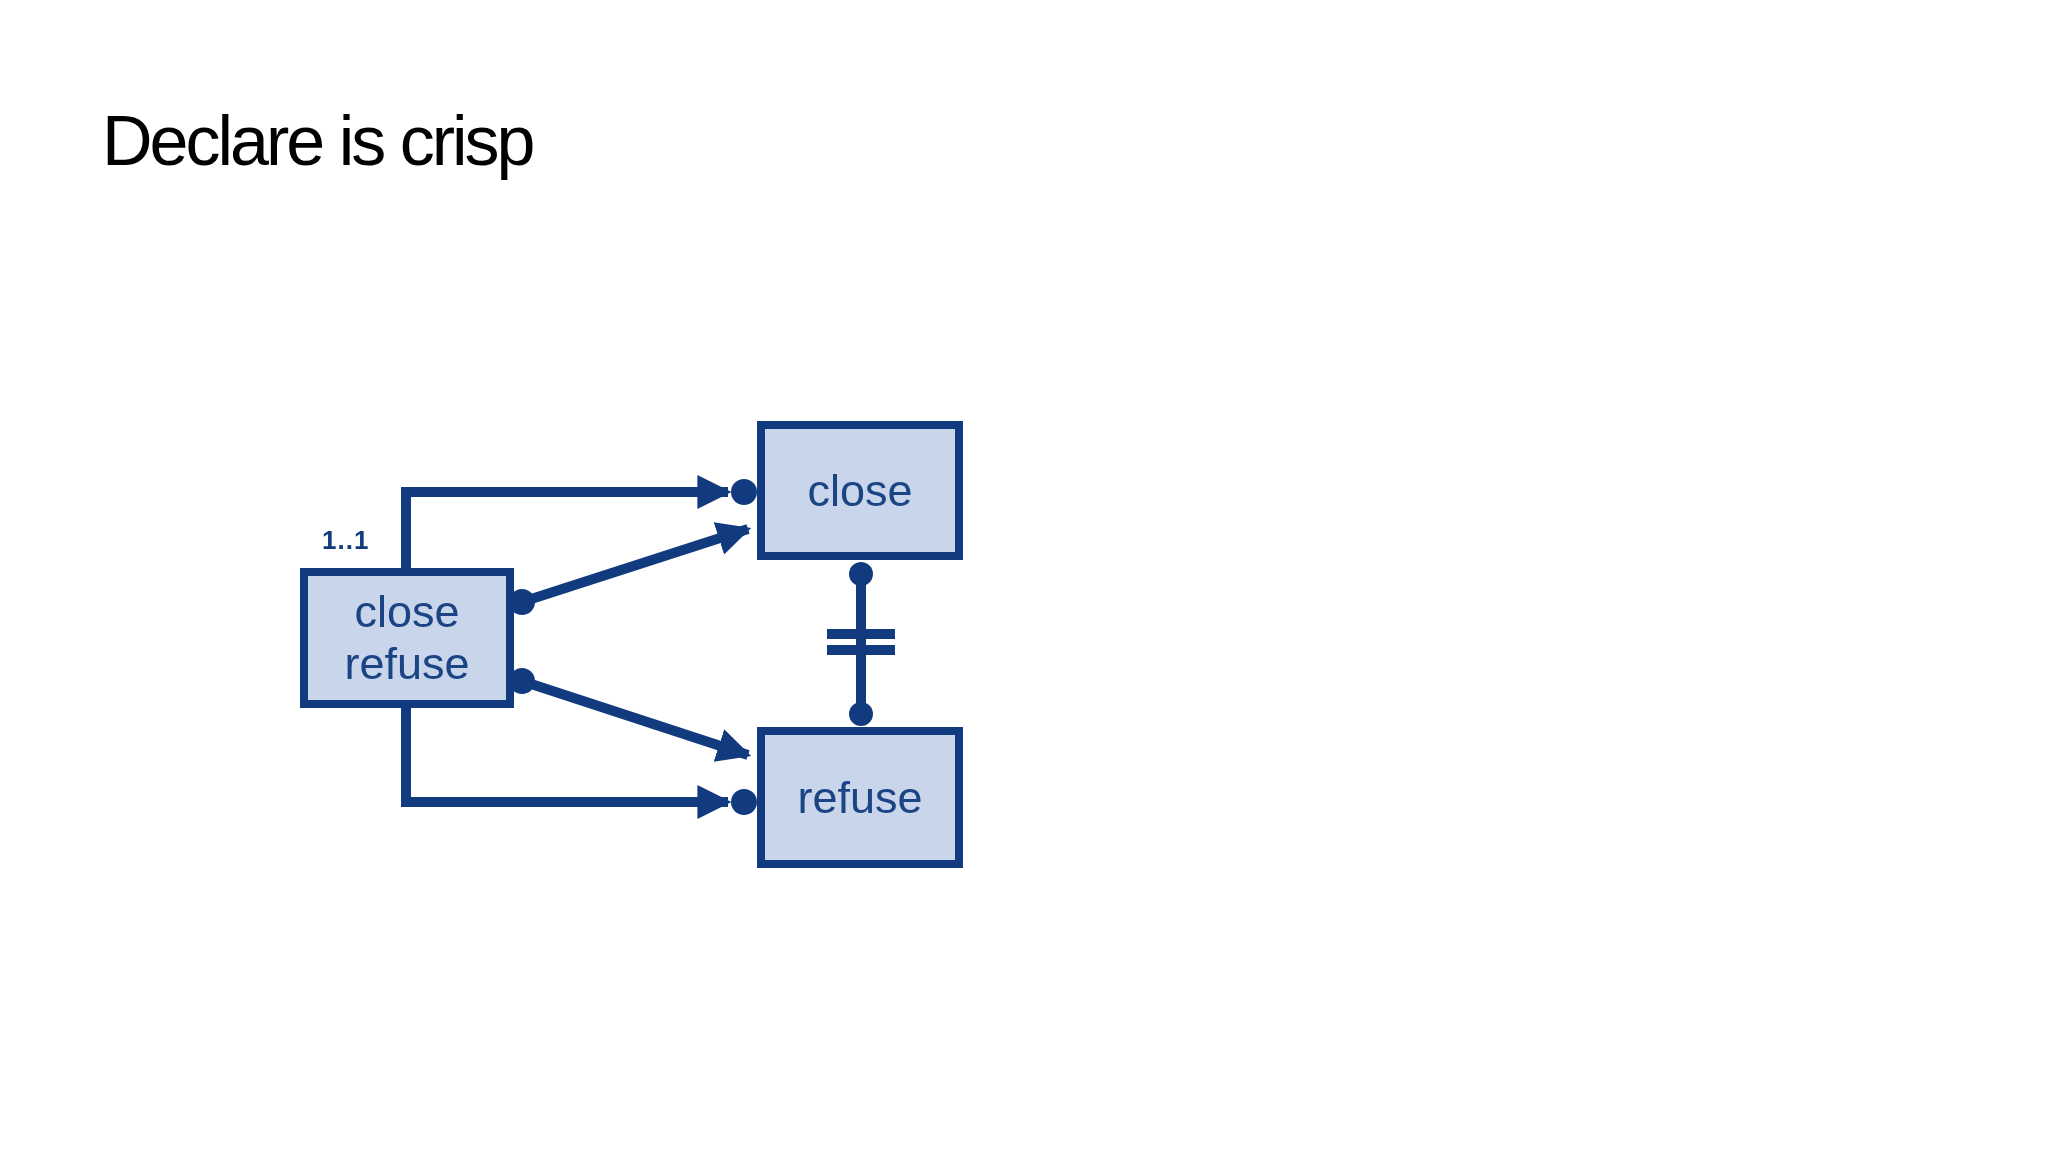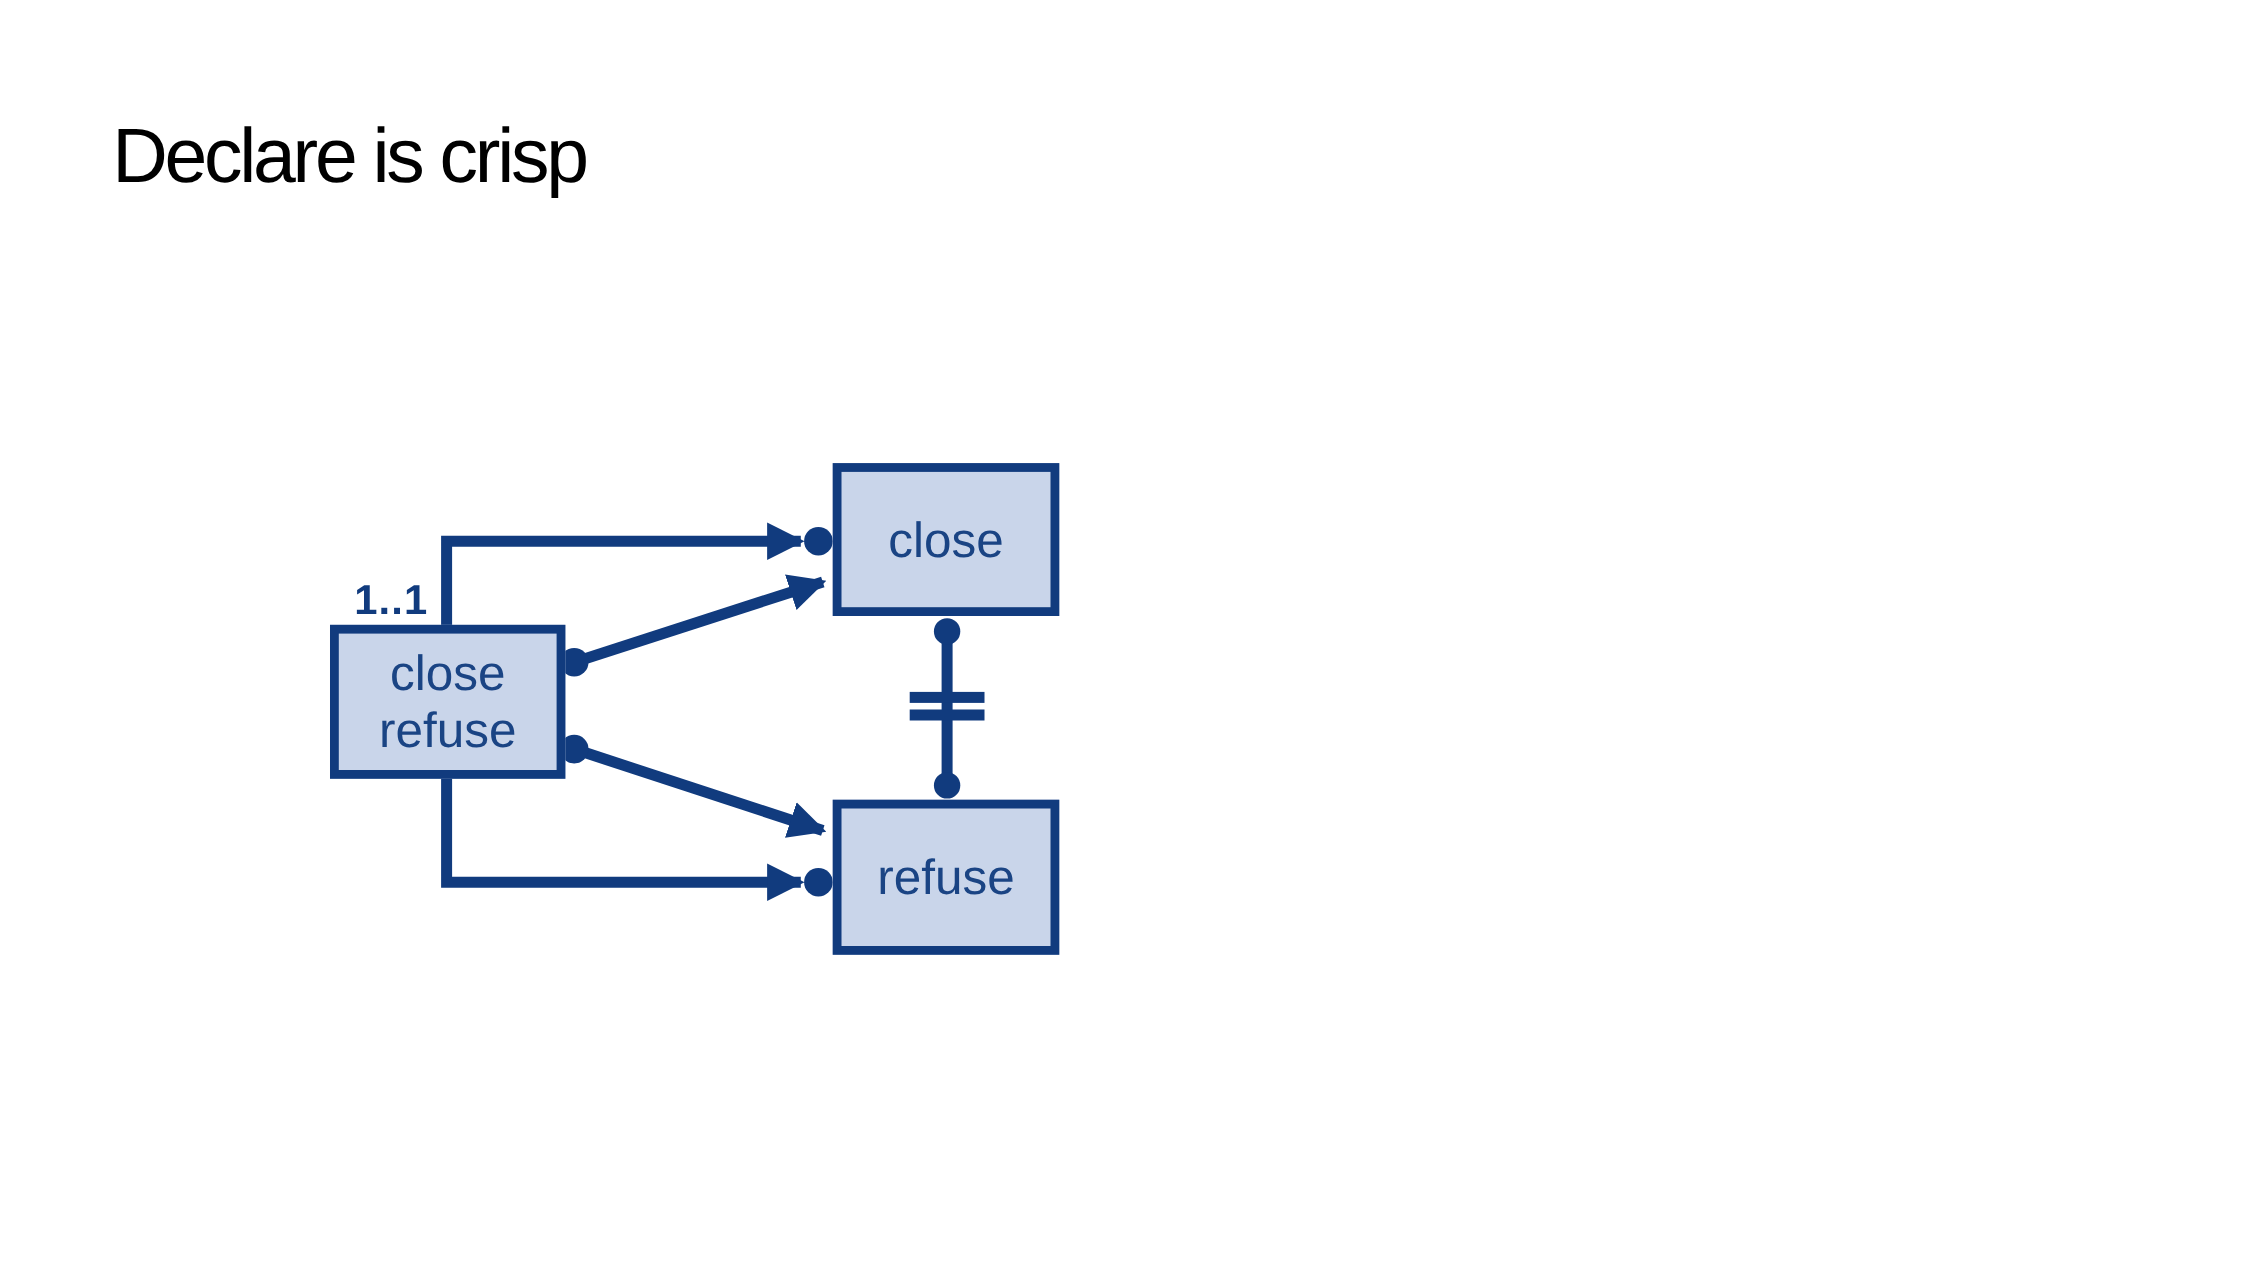--- a/index.html
+++ b/index.html
@@ -47,21 +47,21 @@
     text-align:center;
     white-space:pre-line;
   }
   .box-close-order{left:300px;top:568px;width:214px;height:140px;}
   .box-accept{left:757px;top:421px;width:206px;height:139px;}
   .box-refuse{left:757px;top:727px;width:206px;height:141px;}
 
   .cardinality{
     position:absolute;
     left:322px;top:525px;
-    font-size:38px;
+    font-size:26px;
     font-weight:700;
     color:var(--navy);
     letter-spacing:1px;
     white-space:nowrap;
   }
 
   .body-text{
     position:absolute;
     left:102px;top:914px;
     font-size:62px;

